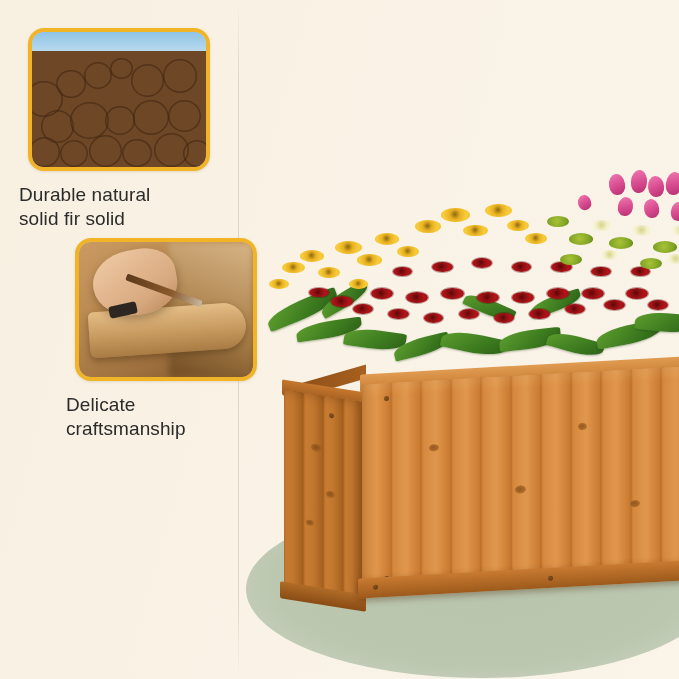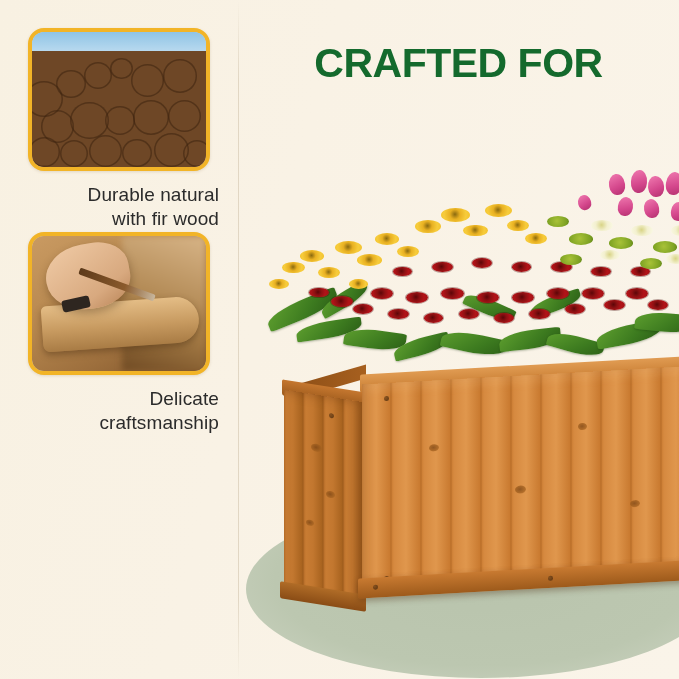--- a/index.html
+++ b/index.html
@@ -16,24 +16,24 @@
   
   .divider{
     position:absolute;left:238px;top:0;width:1px;height:679px;
     background:linear-gradient(to bottom, rgba(206,192,168,0) 0%, rgba(206,192,168,.55) 12%, rgba(206,192,168,.55) 88%, rgba(206,192,168,0) 100%);
   }
   
   .features{
     position:absolute;left:0;top:0;width:238px;height:679px;
   }
   .feature{
-    position:absolute;left:0;width:238px;text-align:right;
+    position:absolute;left:0;width:238px;text-align:left;
   }
   .feature.f1{top:28px;}
-  .feature.f2{top:232px;}
+  .feature.f2{top:238px;padding-left:47px;}
   .feature.f3{top:448px;}
   .thumb-frame{
     width:182px;height:143px;margin:0 auto;
     border:4px solid #f2b427;
     border-radius:16px;
     box-sizing:border-box;
     overflow:hidden;
     background:#d9c9a8;
     box-shadow:0 1px 3px rgba(120,95,50,.18);
     position:relative;
@@ -167,21 +167,21 @@
             <div class="log" style="left:16%;top:80%;width:16%;height:20%;"></div>
             <div class="log" style="left:33%;top:76%;width:19%;height:24%;"></div>
             <div class="log" style="left:52%;top:79%;width:17%;height:21%;"></div>
             <div class="log" style="left:70%;top:75%;width:20%;height:25%;"></div>
             <div class="log" style="left:87%;top:80%;width:16%;height:20%;"></div>
           </div>
         </div>
       </div>
       <div class="caption">
         <span>Durable natural</span><br>
-        <span>with fir wood</span>
+        <span>solid fir solid</span>
       </div>
     </div>
 
     <div class="feature f2">
       <div class="thumb-frame">
         <div class="thumb-inner">
           <div class="carve">
             <div class="blur-bg"></div>
             <div class="plank"></div>
             <div class="hand"></div>
@@ -194,21 +194,20 @@
         <span>Delicate</span><br>
         <span>craftsmanship</span>
       </div>
     </div>
 
   </div>
 
   <div class="hero">
 
     <div class="headline">
-      <span>CRAFTED FOR</span>
     </div>
 
     <div class="ground"></div>
 
     <div class="flowers">
 
       <div class="leaf" style="left:2%;top:62%;width:17%;height:9%;transform:rotate(-22deg);"></div>
       <div class="leaf" style="left:9%;top:72%;width:15%;height:8%;transform:rotate(-8deg);"></div>
       <div class="leaf" style="left:20%;top:76%;width:14%;height:9%;transform:rotate(8deg);"></div>
       <div class="leaf" style="left:31%;top:80%;width:13%;height:8%;transform:rotate(-14deg);"></div>

